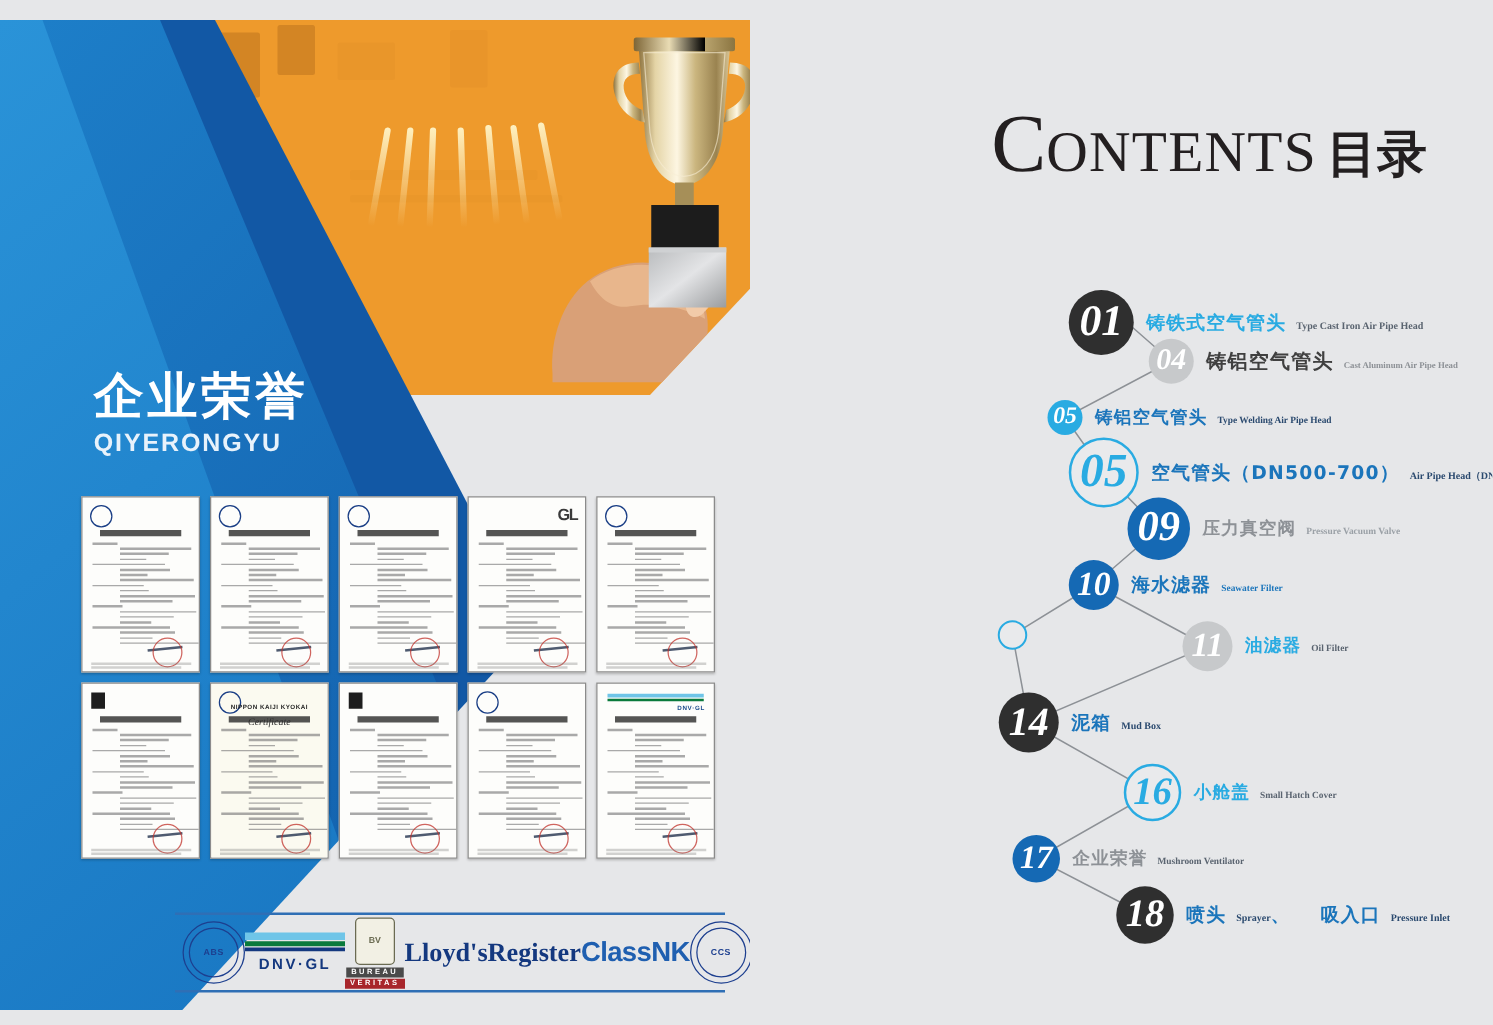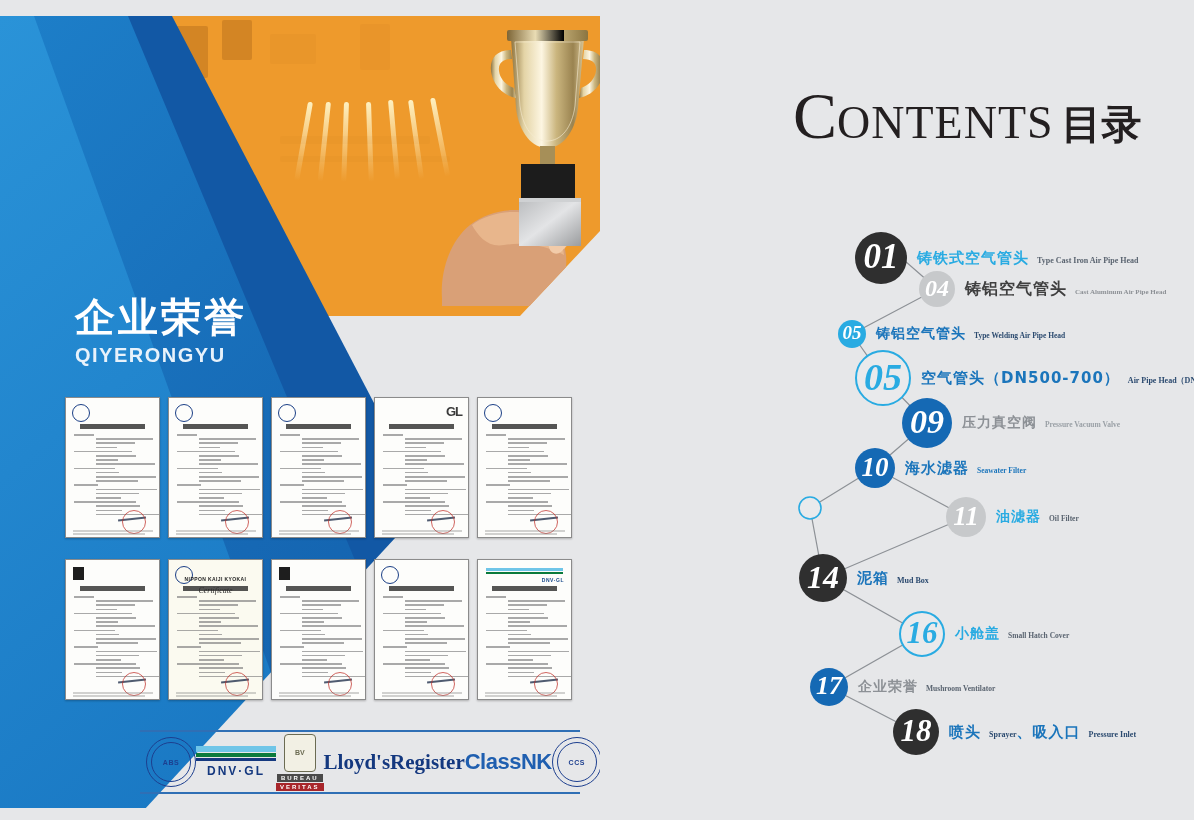--- a/index.html
+++ b/index.html
@@ -63,21 +63,21 @@
   #left-title .cn{
     font-size:40px;font-weight:bold;color:#ffffff;letter-spacing:3px;
     font-family:"DejaVu Sans","Liberation Sans",sans-serif;line-height:1.15;
   }
   #left-title .en{
     font-size:20px;font-weight:bold;color:#e8f2fb;letter-spacing:1.5px;margin-top:4px;
   }
 
   
   #cert-grid{position:absolute;left:65px;top:381px;width:513px;z-index:6;
-    display:grid;grid-template-columns:repeat(5,95px);gap:21px 8px;}
+    display:grid;grid-template-columns:repeat(5,95px);gap:8px 8px;}
   .cert{
     width:95px;height:141px;background:#fdfdfb;border:1px solid #8b8b8b;
     box-shadow:0 1px 2px rgba(0,0,0,.25);position:relative;overflow:hidden;
     box-sizing:border-box;
   }
   .cert .cseal{position:absolute;width:16px;height:16px;border-radius:50%;border:1.5px solid #1b3f86;top:6px;left:6px;}
   .cert .cstamp{position:absolute;width:22px;height:22px;border-radius:50%;border:1.5px solid #c0322b;opacity:.75;}
   .cert .ctitle{position:absolute;left:8px;right:8px;height:5px;background:#2b2b2b;opacity:.8;}
   .cert .line{position:absolute;height:1.6px;background:#7d7d7d;opacity:.65;}
   .cert .sig{position:absolute;height:1.5px;background:#23324d;opacity:.8;transform:rotate(-6deg);}
@@ -652,19 +652,19 @@
           </div>
         </div>
         <div class="toc-node" style="left: 293px; top: 709px; height: 46px;">
           <div class="bubble" style="width: 46px; height: 46px; background: rgb(47, 47, 47); color: rgb(255, 255, 255); font-size: 31px;">
             <span>18</span>
           </div>
           <div class="labels">
             <span class="lab-cn" style="color: rgb(27, 117, 187); font-size: 15px;">喷头</span>
             <span class="lab-en" style="color: rgb(43, 74, 111); font-size: 8px;">Sprayer</span>
             <span class="lab-cn" style="color: rgb(27, 117, 187); font-size: 15px;">、</span>
-            <span class="lab-cn" style="color: rgb(27, 117, 187); font-size: 15px;">吸入口</span>
+            <span class="lab-cn" style="color: rgb(27, 117, 187); font-size: 15px; margin-left: 24px;">吸入口</span>
             <span class="lab-en" style="color: rgb(43, 74, 111); font-size: 8px;">Pressure Inlet</span>
           </div>
         </div>
       </div>
   </div>
 </div>
 
 </body></html>

